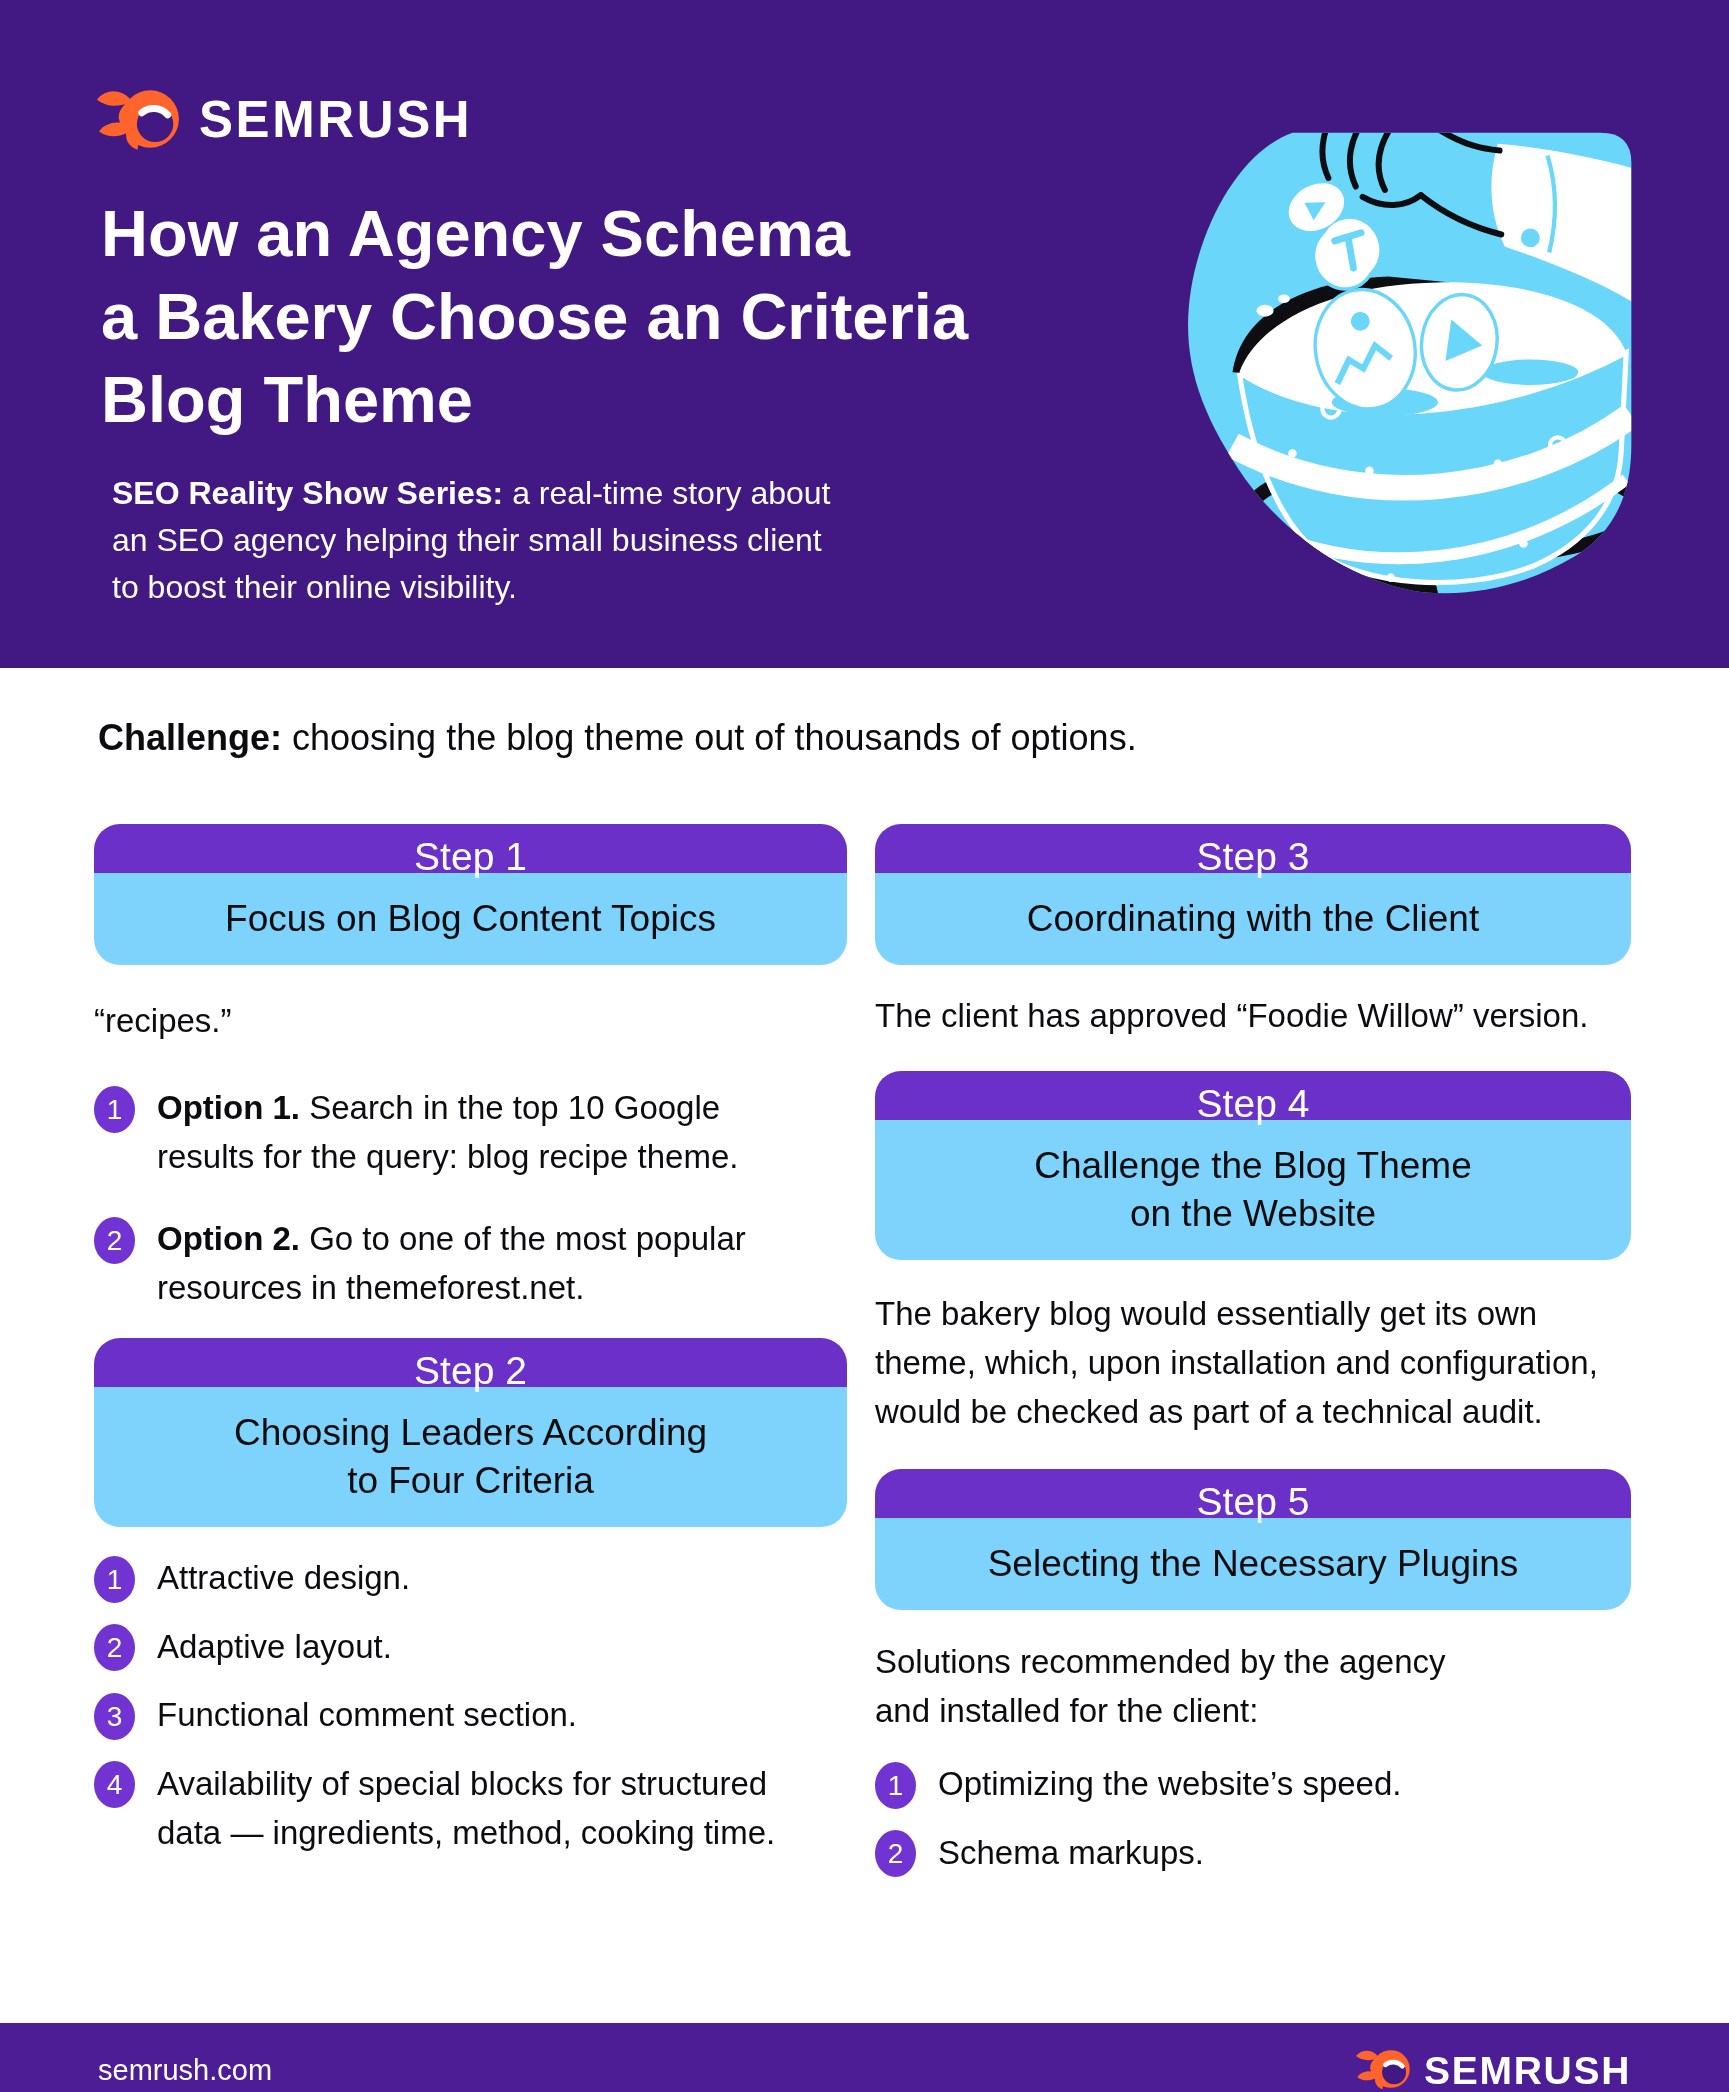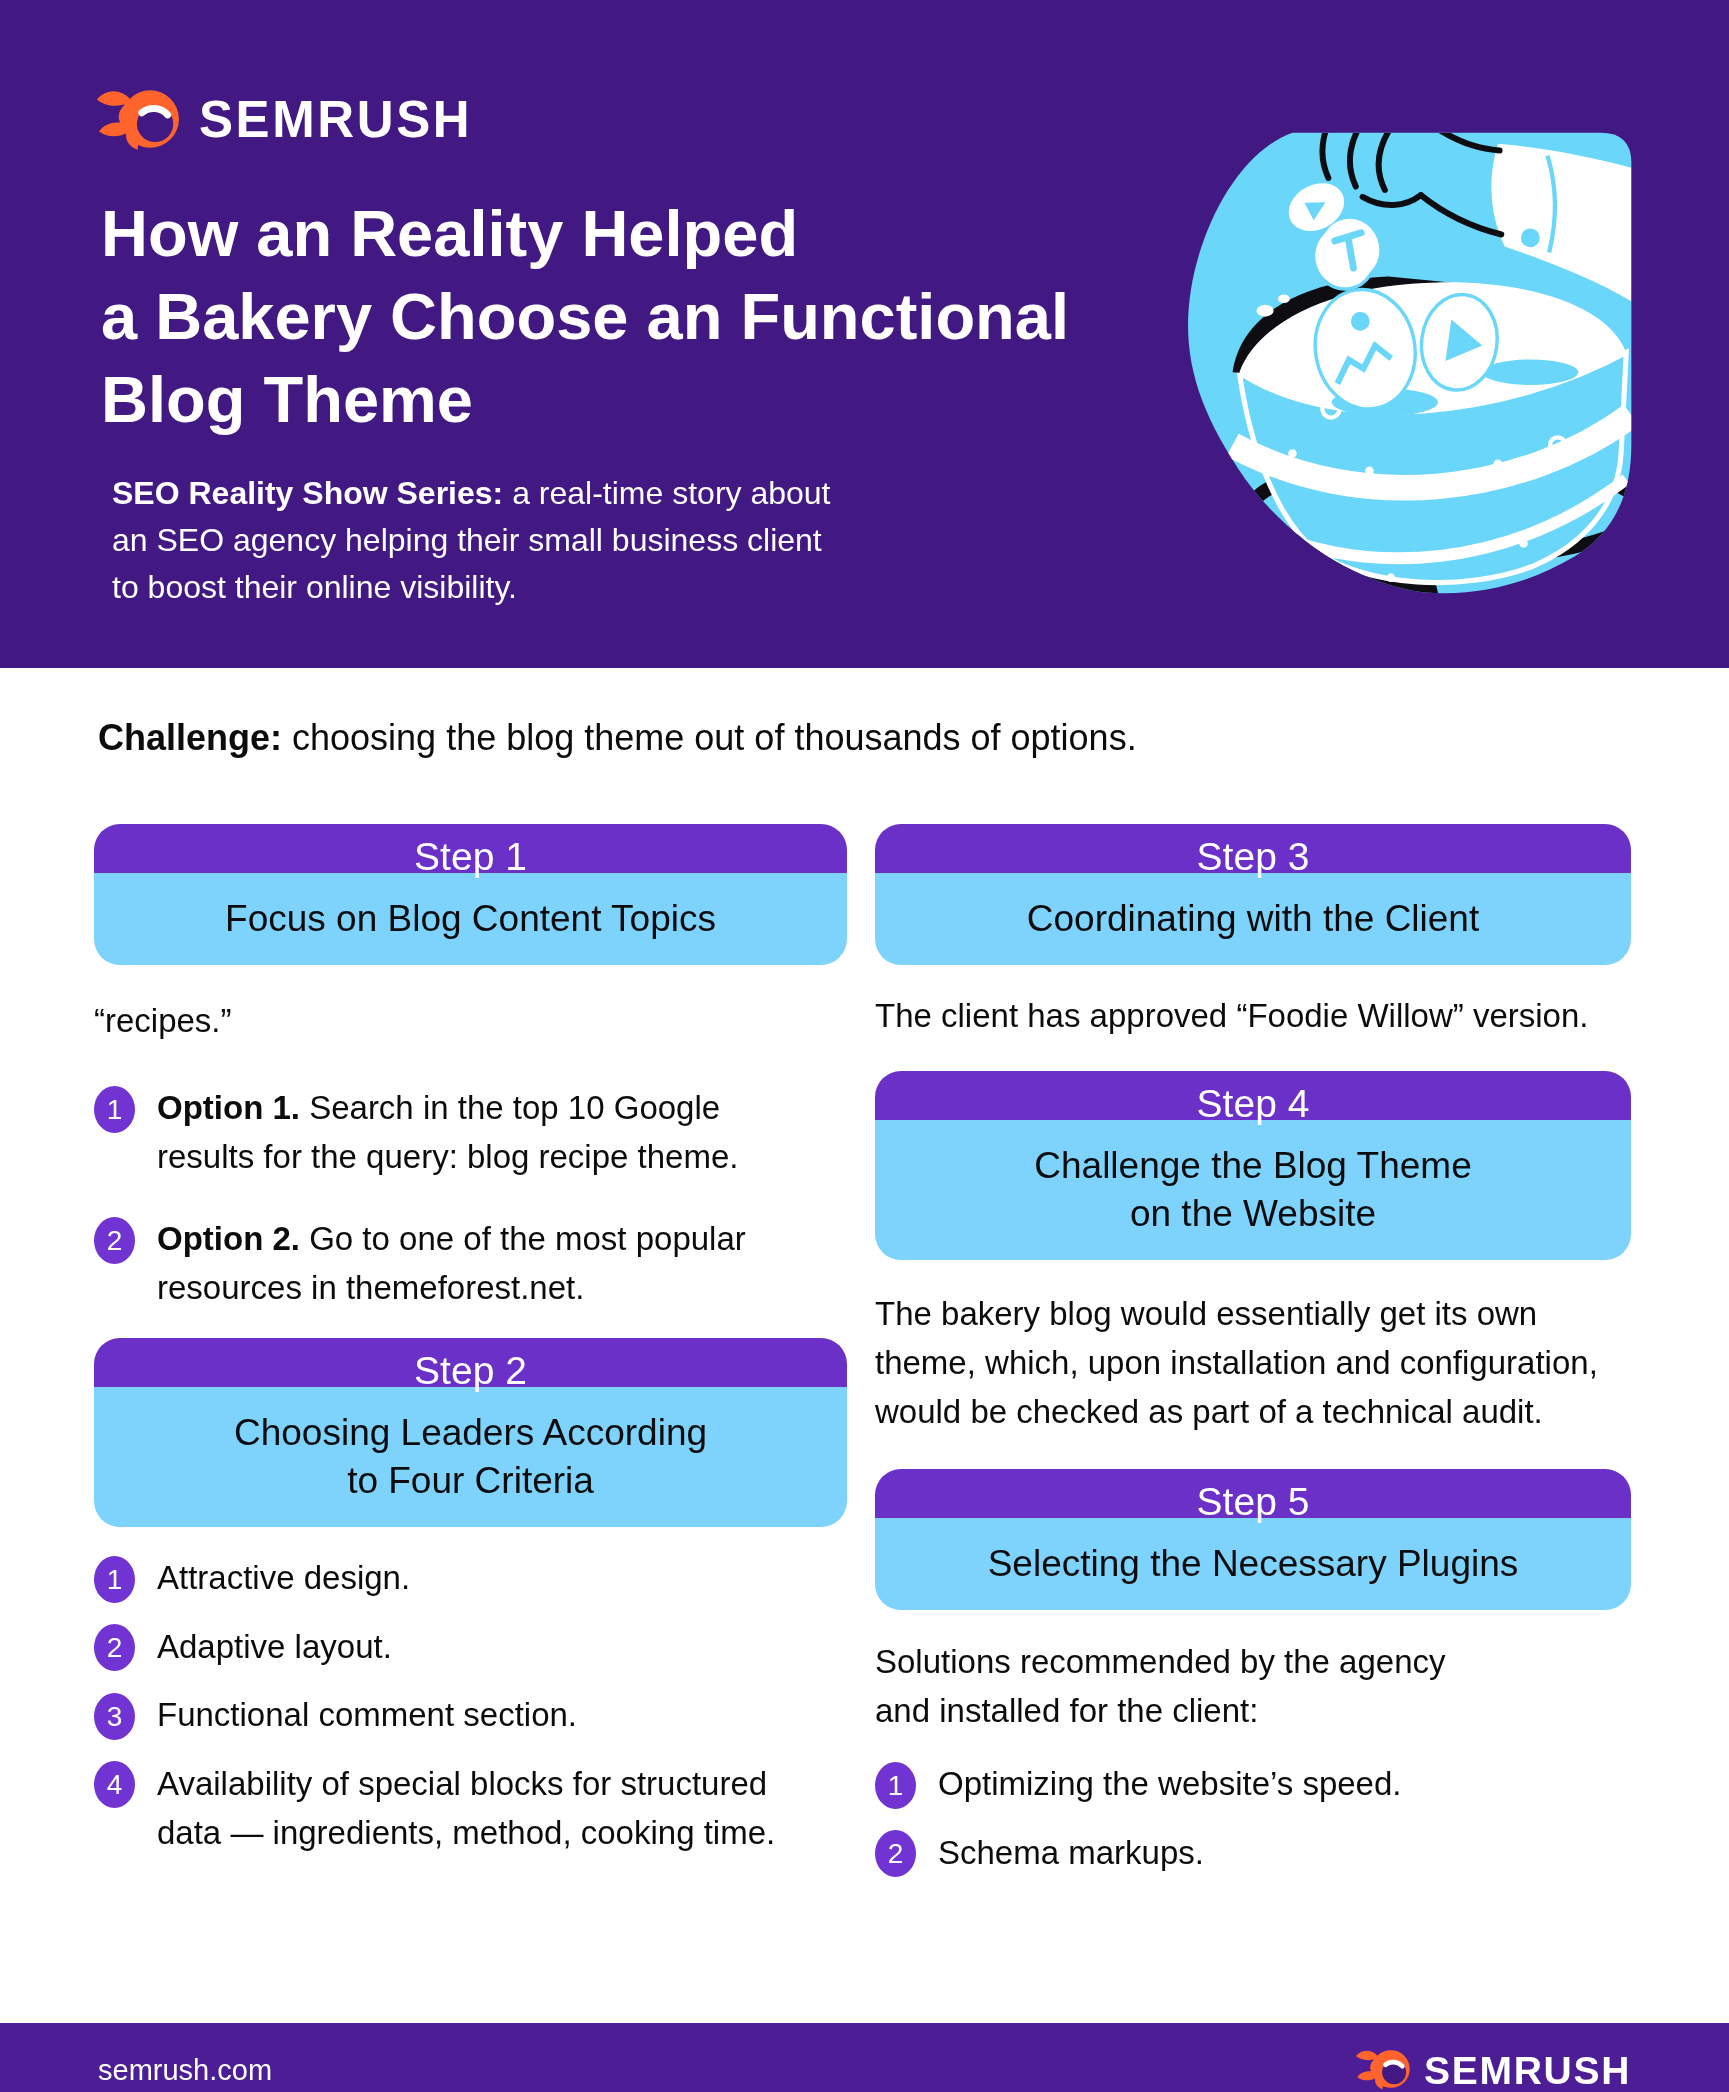--- a/index.html
+++ b/index.html
@@ -70,22 +70,22 @@
         <path fill="#FF642D" d="M46 20 C32 6 12 8 0 22 C10 31 26 33 40 29 C31 38 29 47 33 55 C20 54 8 59 3 68 C13 76 30 77 42 70 C40 80 46 90 58 94 L62 56 Z"></path>
         <circle cx="76" cy="50" r="41" fill="#FF642D"></circle>
         <circle cx="83" cy="57" r="26" fill="#421983"></circle>
         <path d="M64 41 A 27 27 0 0 1 101 44" stroke="#ffffff" stroke-width="10" fill="none" stroke-linecap="round"></path>
       </svg>
     </span>
     <span class="brand">SEMRUSH</span>
   </div>
 
   <h1 class="hero-title" style="margin:0;">
-    <span>How an Reality Helped</span>
-    <span>a Bakery Choose an Functional</span>
+    <span>How an Agency Schema</span>
+    <span>a Bakery Choose an Criteria</span>
     <span>Blog Theme</span>
   </h1>
 
   <div class="hero-sub">
     <span><b>SEO Reality Show Series:</b><span style="display:inline"> a real-time story about</span></span>
     <span>an SEO agency helping their small business client</span>
     <span>to boost their online visibility.</span>
   </div>
 
   <div class="illus">

